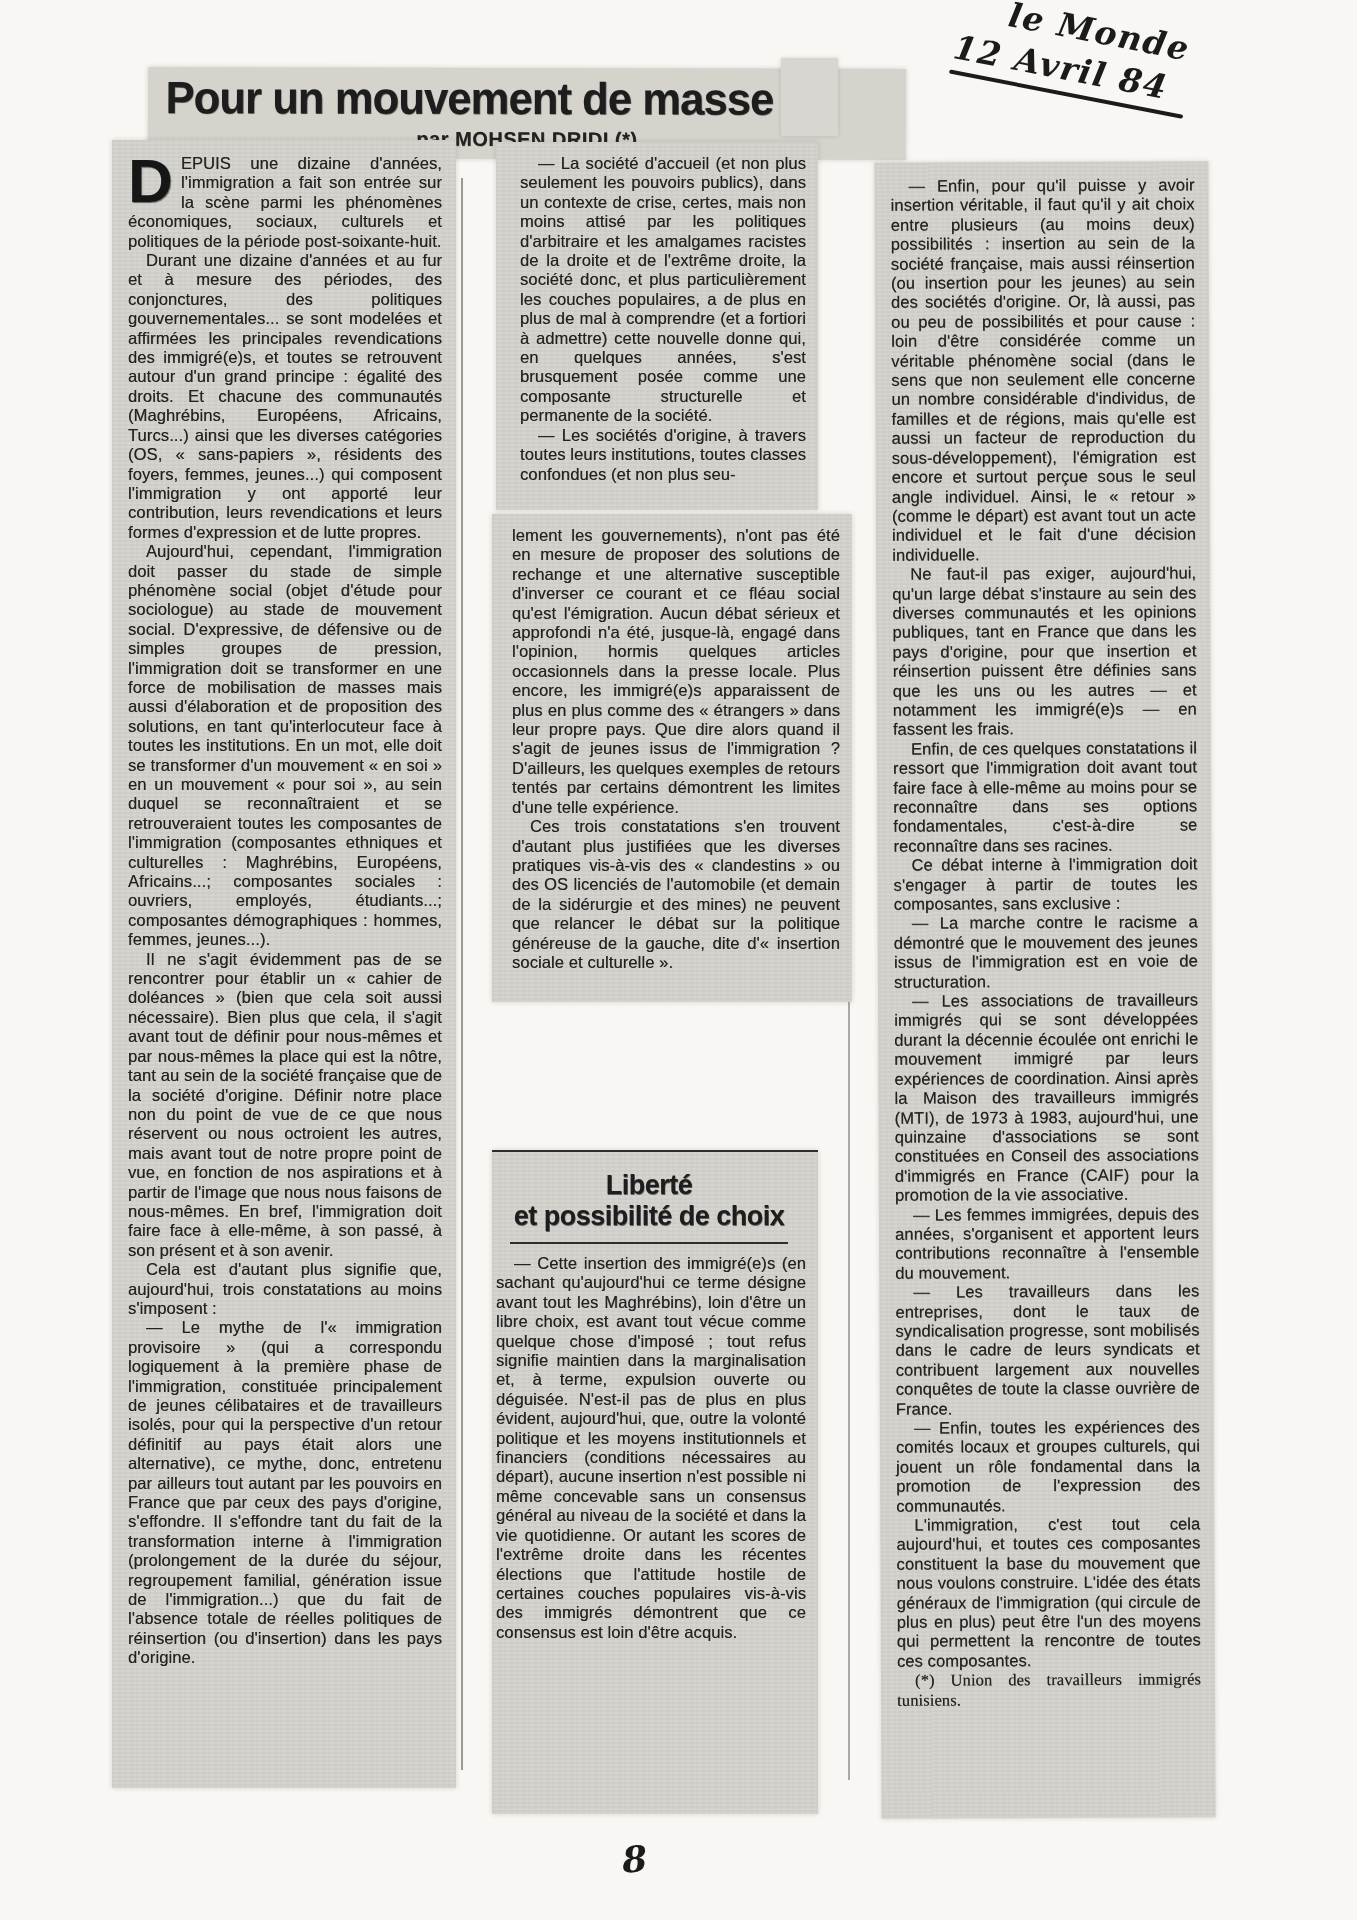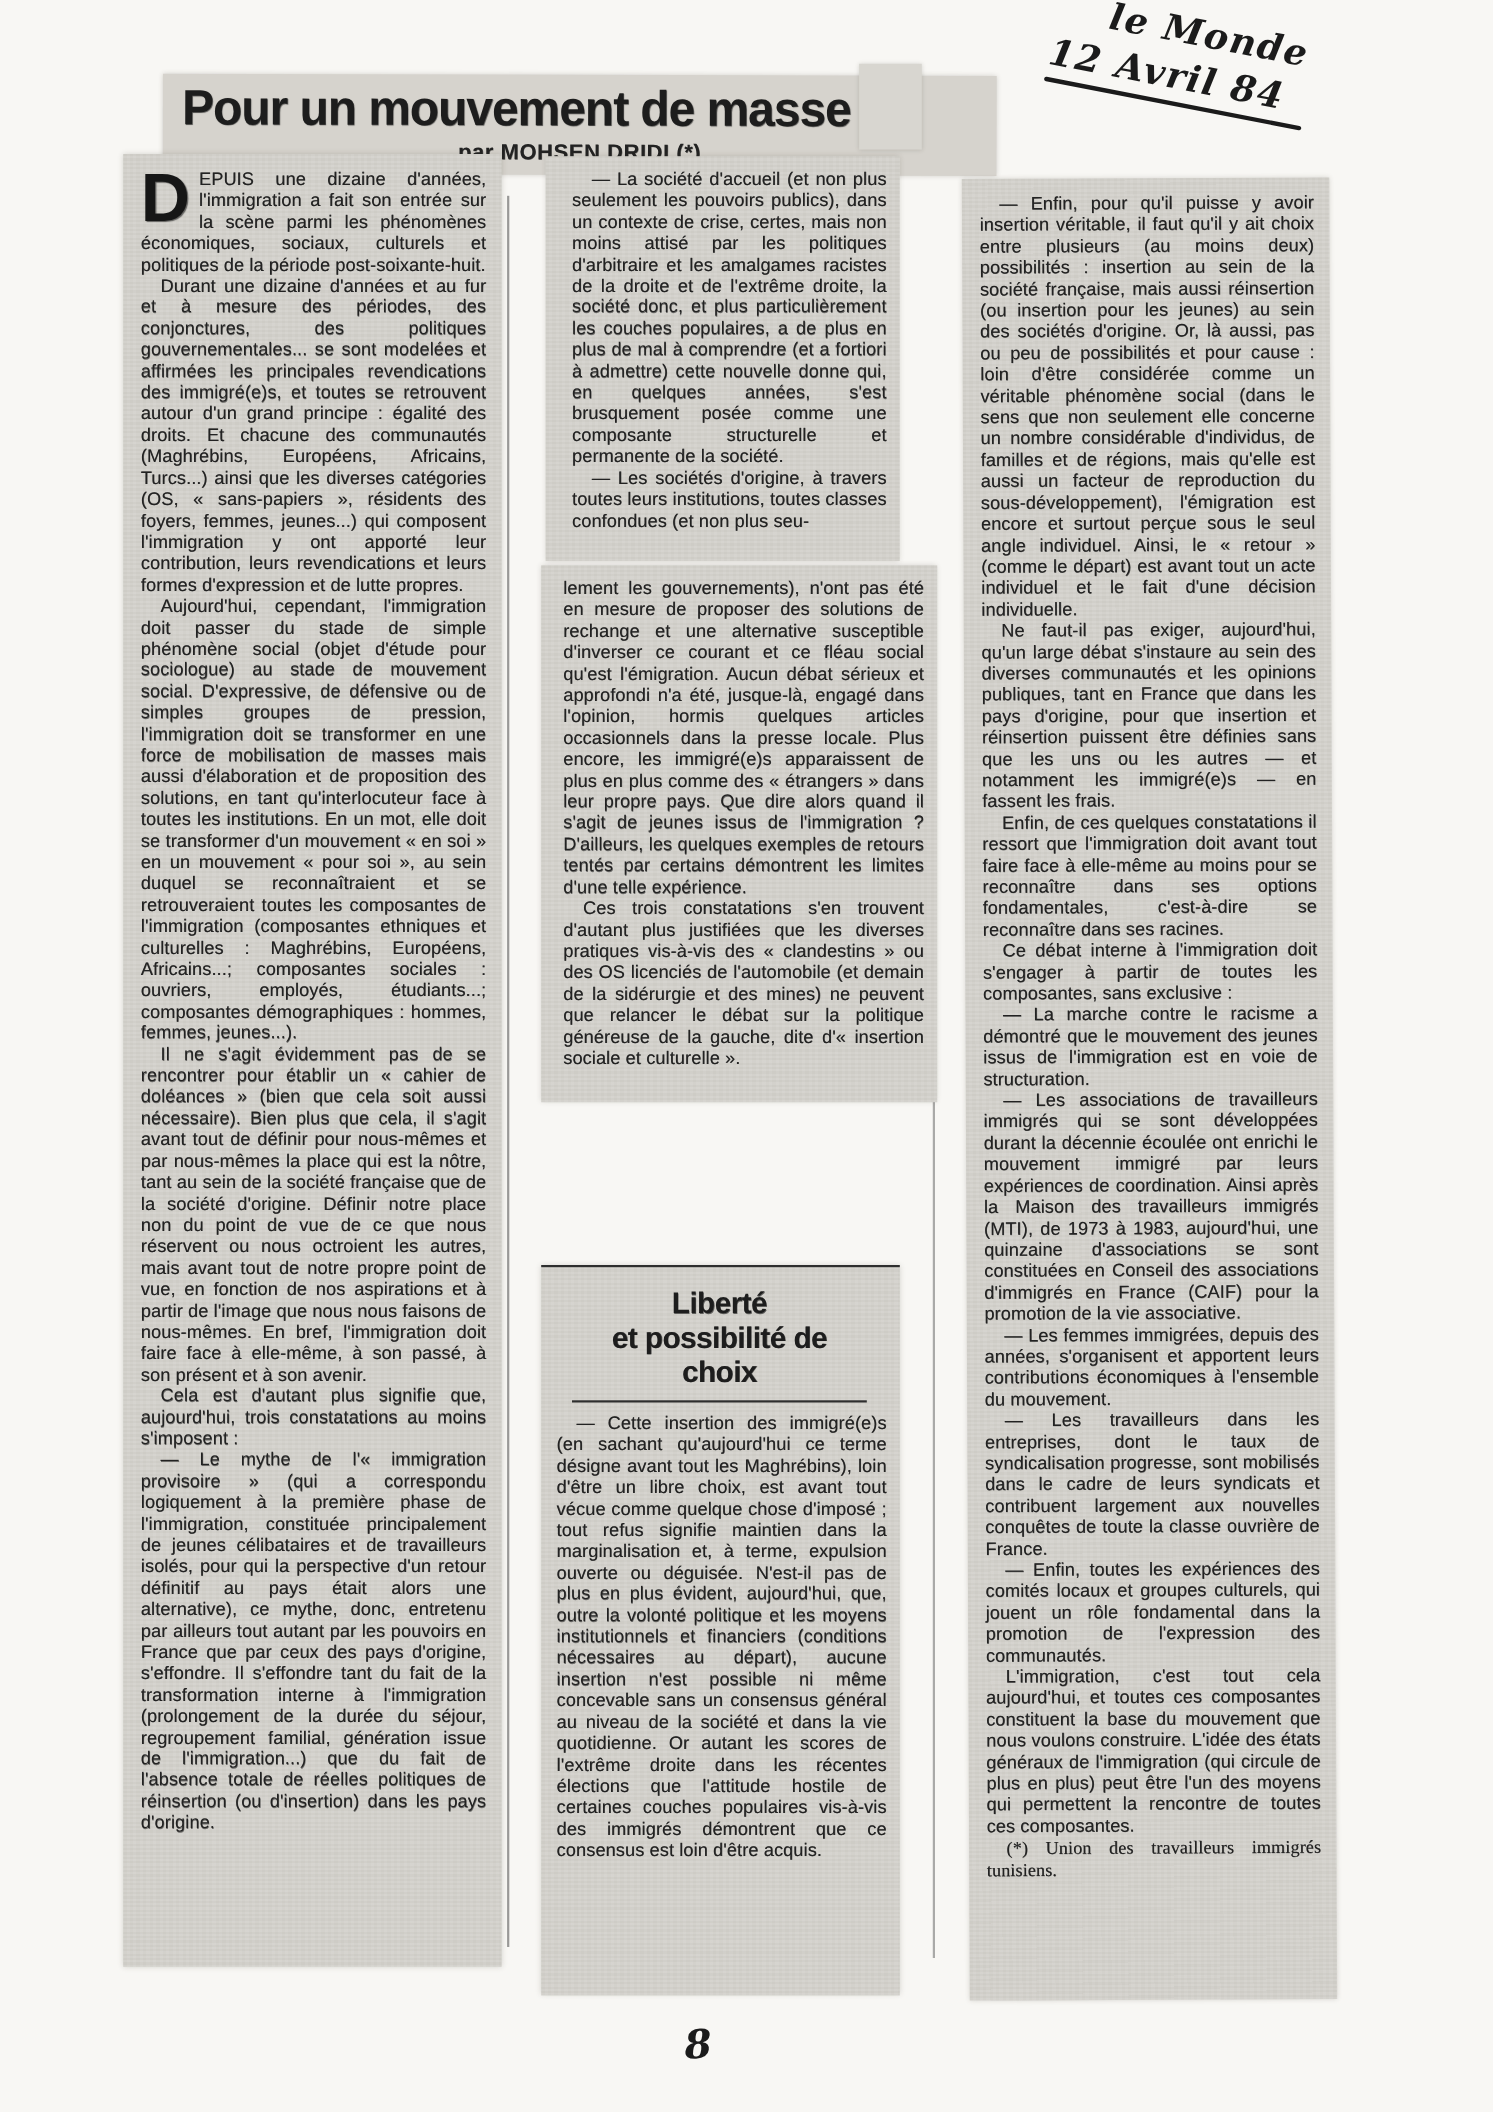--- a/index.html
+++ b/index.html
@@ -44,21 +44,21 @@
   }
   .title-block .byline{
     padding:2px 0 8px 0;text-align:center;
     font-size:20px;font-weight:700;letter-spacing:.5px;color:#222;
     text-shadow:0.4px 0.4px 0.5px rgba(20,20,20,.5);
   }
   
   .col1{left:112px;top:140px;width:344px;min-height:1648px;padding:14px 14px 16px 16px;box-sizing:border-box;}
   .col2a{left:496px;top:142px;width:322px;min-height:368px;padding:12px 12px 4px 24px;box-sizing:border-box;}
   .col2b{left:492px;top:514px;width:360px;min-height:488px;padding:12px 12px 14px 20px;box-sizing:border-box;}
-  .col2c{left:492px;top:1150px;width:326px;min-height:664px;padding:0 12px 16px 14px;box-sizing:border-box;border-top:2px solid #2e2e2e;}
+  .col2c{left:492px;top:1150px;width:326px;min-height:664px;padding:0 12px 16px 4px;box-sizing:border-box;border-top:2px solid #2e2e2e;}
   .col3{left:878px;top:162px;width:334px;min-height:1656px;padding:14px 14px 16px 16px;box-sizing:border-box;transform:rotate(-.25deg);}
   .dropcap{
     float:left;font-size:62px;line-height:50px;font-weight:700;color:#161616;
     margin:2px 8px 0 0;
     text-shadow:1px 1px 1px rgba(20,20,20,.6);
   }
   .subhead{
     margin:10px 18px 10px 14px;padding:8px 0 10px 0;
     border-bottom:2px solid #2e2e2e;
     text-align:center;font-weight:700;color:#1d1d1d;
@@ -141,21 +141,21 @@
     <p>— Cette insertion des immigré(e)s (en sachant qu'aujourd'hui ce terme désigne avant tout les Maghrébins), loin d'être un libre choix, est avant tout vécue comme quelque chose d'imposé ; tout refus signifie maintien dans la marginalisation et, à terme, expulsion ouverte ou déguisée. N'est-il pas de plus en plus évident, aujourd'hui, que, outre la volonté politique et les moyens institutionnels et financiers (conditions nécessaires au départ), aucune insertion n'est possible ni même concevable sans un consensus général au niveau de la société et dans la vie quotidienne. Or autant les scores de l'extrême droite dans les récentes élections que l'attitude hostile de certaines couches populaires vis-à-vis des immigrés démontrent que ce consensus est loin d'être acquis.</p>
   </div>
 
   <div class="clip col3">
     <p>— Enfin, pour qu'il puisse y avoir insertion véritable, il faut qu'il y ait choix entre plusieurs (au moins deux) possibilités : insertion au sein de la société française, mais aussi réinsertion (ou insertion pour les jeunes) au sein des sociétés d'origine. Or, là aussi, pas ou peu de possibilités et pour cause : loin d'être considérée comme un véritable phénomène social (dans le sens que non seulement elle concerne un nombre considérable d'individus, de familles et de régions, mais qu'elle est aussi un facteur de reproduction du sous-développement), l'émigration est encore et surtout perçue sous le seul angle individuel. Ainsi, le « retour » (comme le départ) est avant tout un acte individuel et le fait d'une décision individuelle.</p>
     <p>Ne faut-il pas exiger, aujourd'hui, qu'un large débat s'instaure au sein des diverses communautés et les opinions publiques, tant en France que dans les pays d'origine, pour que insertion et réinsertion puissent être définies sans que les uns ou les autres — et notamment les immigré(e)s — en fassent les frais.</p>
     <p>Enfin, de ces quelques constatations il ressort que l'immigration doit avant tout faire face à elle-même au moins pour se reconnaître dans ses options fondamentales, c'est-à-dire se reconnaître dans ses racines.</p>
     <p>Ce débat interne à l'immigration doit s'engager à partir de toutes les composantes, sans exclusive :</p>
     <p>— La marche contre le racisme a démontré que le mouvement des jeunes issus de l'immigration est en voie de structuration.</p>
     <p>— Les associations de travailleurs immigrés qui se sont développées durant la décennie écoulée ont enrichi le mouvement immigré par leurs expériences de coordination. Ainsi après la Maison des travailleurs immigrés (MTI), de 1973 à 1983, aujourd'hui, une quinzaine d'associations se sont constituées en Conseil des associations d'immigrés en France (CAIF) pour la promotion de la vie associative.</p>
-    <p>— Les femmes immigrées, depuis des années, s'organisent et apportent leurs contributions économiques à l'ensemble du mouvement.</p>
+    <p>— Les femmes immigrées, depuis des années, s'organisent et apportent leurs contributions reconnaître à l'ensemble du mouvement.</p>
     <p>— Les travailleurs dans les entreprises, dont le taux de syndicalisation progresse, sont mobilisés dans le cadre de leurs syndicats et contribuent largement aux nouvelles conquêtes de toute la classe ouvrière de France.</p>
     <p>— Enfin, toutes les expériences des comités locaux et groupes culturels, qui jouent un rôle fondamental dans la promotion de l'expression des communautés.</p>
     <p>L'immigration, c'est tout cela aujourd'hui, et toutes ces composantes constituent la base du mouvement que nous voulons construire. L'idée des états généraux de l'immigration (qui circule de plus en plus) peut être l'un des moyens qui permettent la rencontre de toutes ces composantes.</p>
     <p class="footnote">(*) Union des travailleurs immigrés tunisiens.</p>
   </div>
 
   <div class="page-number">8</div>
 
 </div>
 

